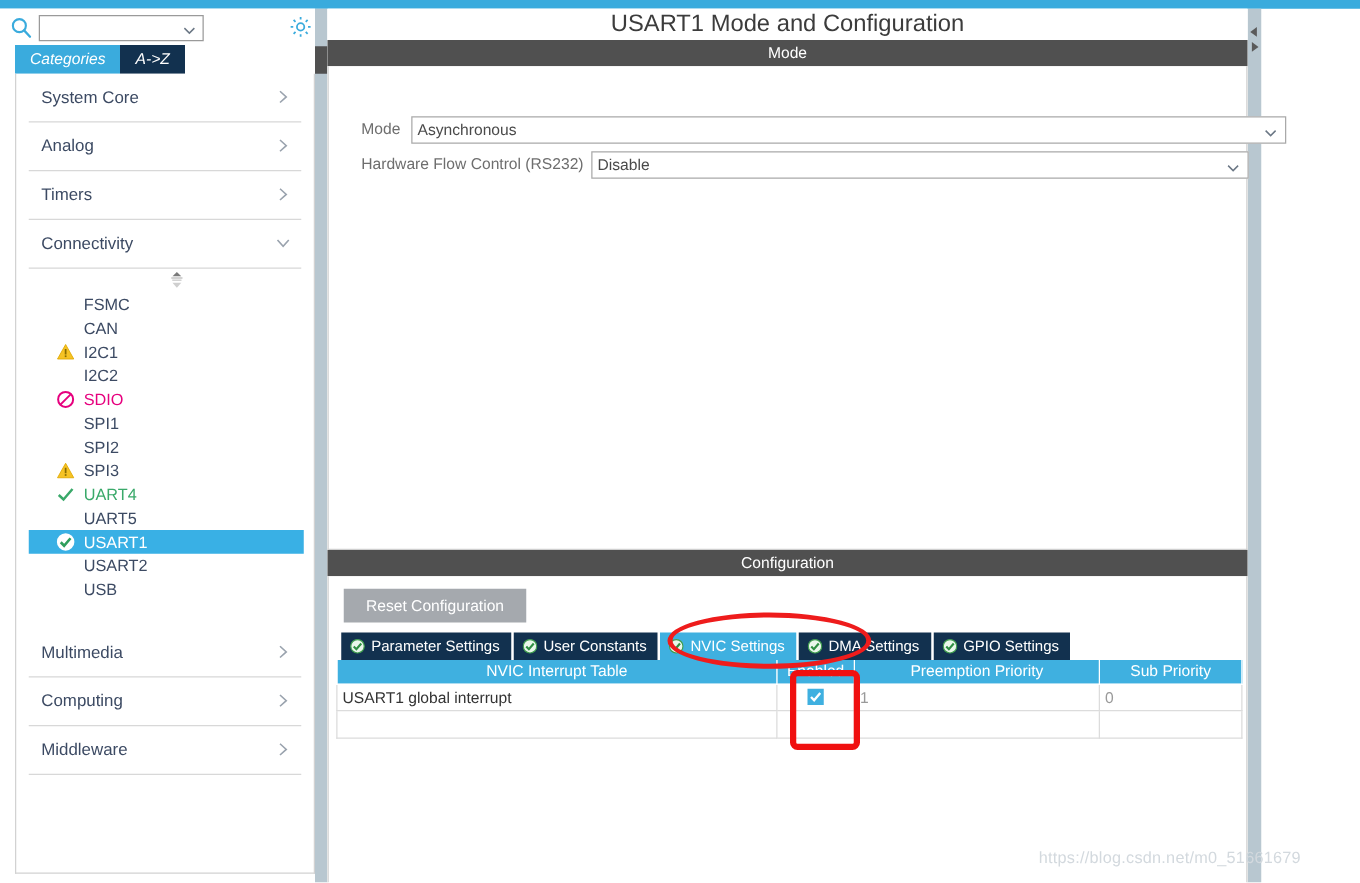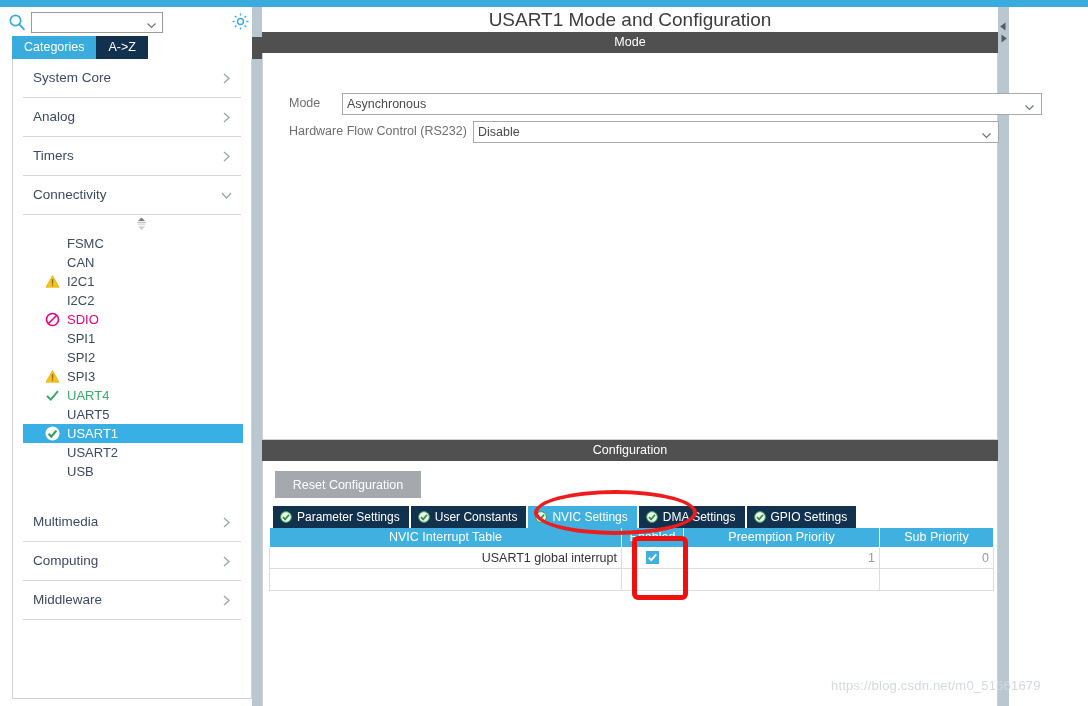--- a/index.html
+++ b/index.html
@@ -58,20 +58,21 @@
   }
   .gear-icon {
     position: absolute; left: 231px; top: 5px;
     width: 19px; height: 19px;
   }
 
   
   .cat-tabs {
     position: absolute; left: 12px; top: 29px;
     height: 14px;
+    font-style: italic;
   }
   .cat-tab {
     display: inline-block;
     height: 23px; line-height: 23px;
     padding: 0 12px;
     font-size: 12.5px;
     color: #ffffff;
     cursor: pointer;
     vertical-align: top;
   }
@@ -288,21 +289,20 @@
     border: 1px solid #ffffff;
     border-top: none;
   }
   .nvic-table td {
     height: 21px;
     font-size: 12.5px;
     color: #333333;
     border: 1px solid #dcdcdc;
     padding: 0 4px;
     background: #ffffff;
-    text-align: right;
   }
   .nvic-table td.dim { color: #9a9a9a; }
   .nvic-table td.ctr { text-align: center; }
   .nvic-table td.empty { height: 22px; border-left: 1px solid #dcdcdc; border-right: 1px solid #dcdcdc; }
   .cbx {
     display: inline-block;
     width: 13px; height: 13px;
     background: #3fb0e0;
     position: relative;
     vertical-align: -2px;
@@ -563,21 +563,21 @@
   <div class="main">
 
     <div class="panel-title">USART1 Mode and Configuration</div>
 
     <div class="mode-sec">
       <div class="bar-dark">Mode</div>
       <div class="mode-body">
 
         <div class="field-row" style="left:26px; top:40px; width:690px;">
           <span class="field-label" style="left:0;">Mode</span>
-          <div class="combo" style="left:53px; width:700px;">
+          <div class="combo" style="left:40px; width:700px;">
             <span class="val">Asynchronous</span>
             <span class="cv">
               <svg width="11" height="11" viewBox="0 0 11 11">
                   <polyline points="1.5,3.5 5.5,7.5 9.5,3.5" fill="none" stroke="#6b7785" stroke-width="1.2"></polyline>
                 </svg>
             </span>
           </div>
         </div>
 
         <div class="field-row" style="left:26px; top:68px; width:690px;">

